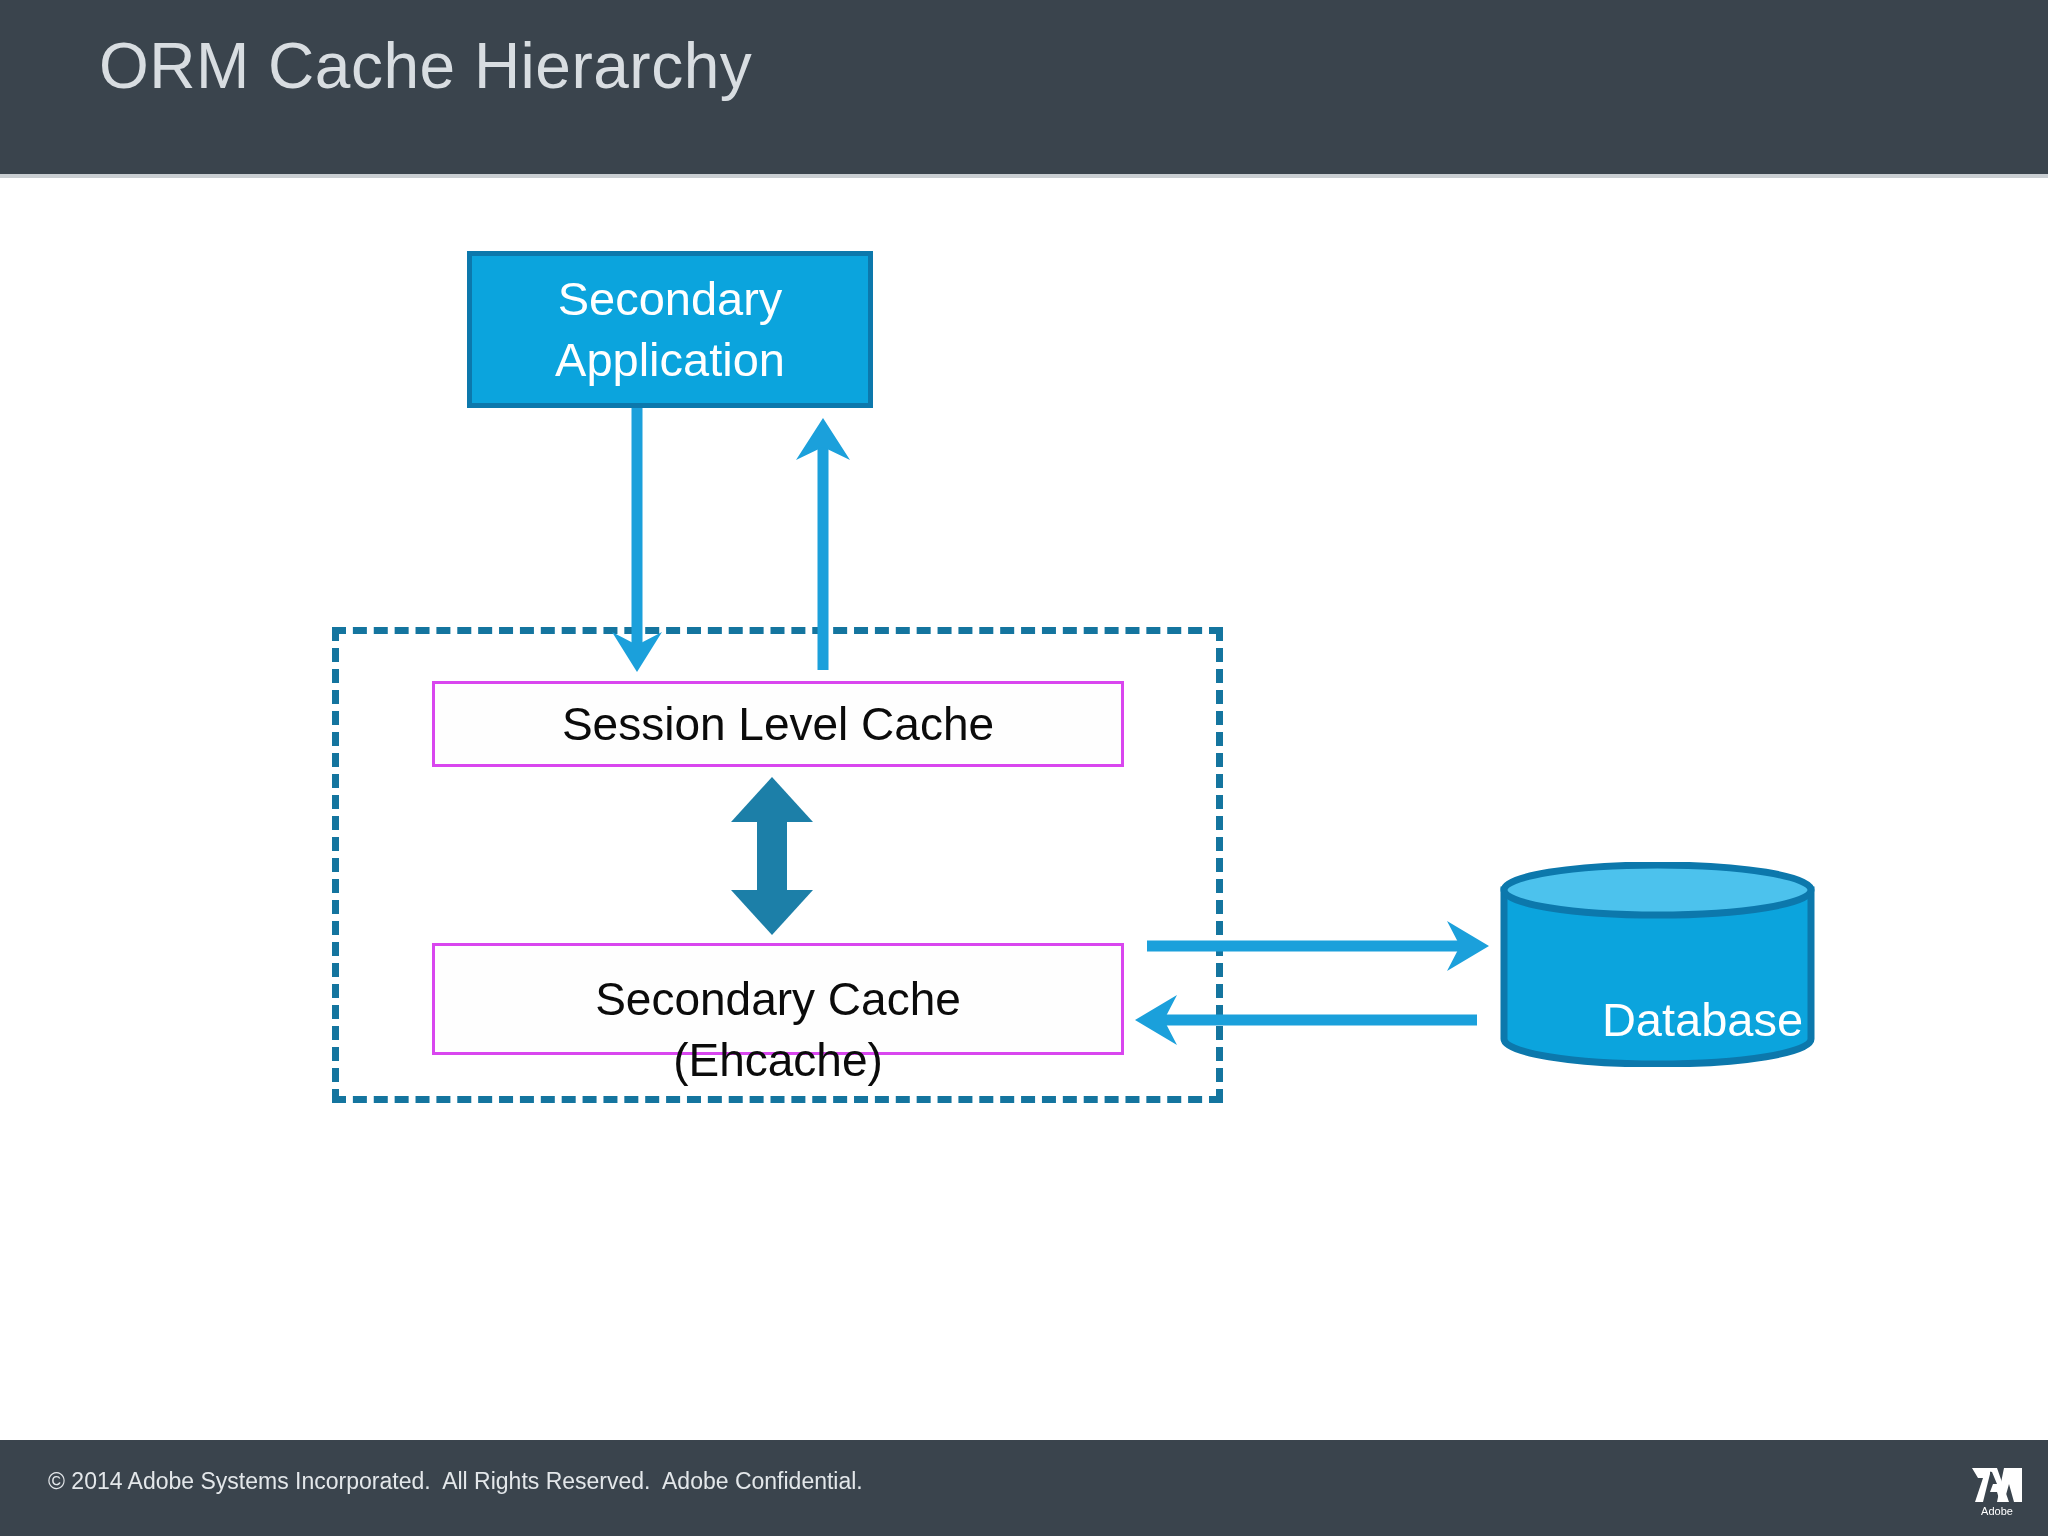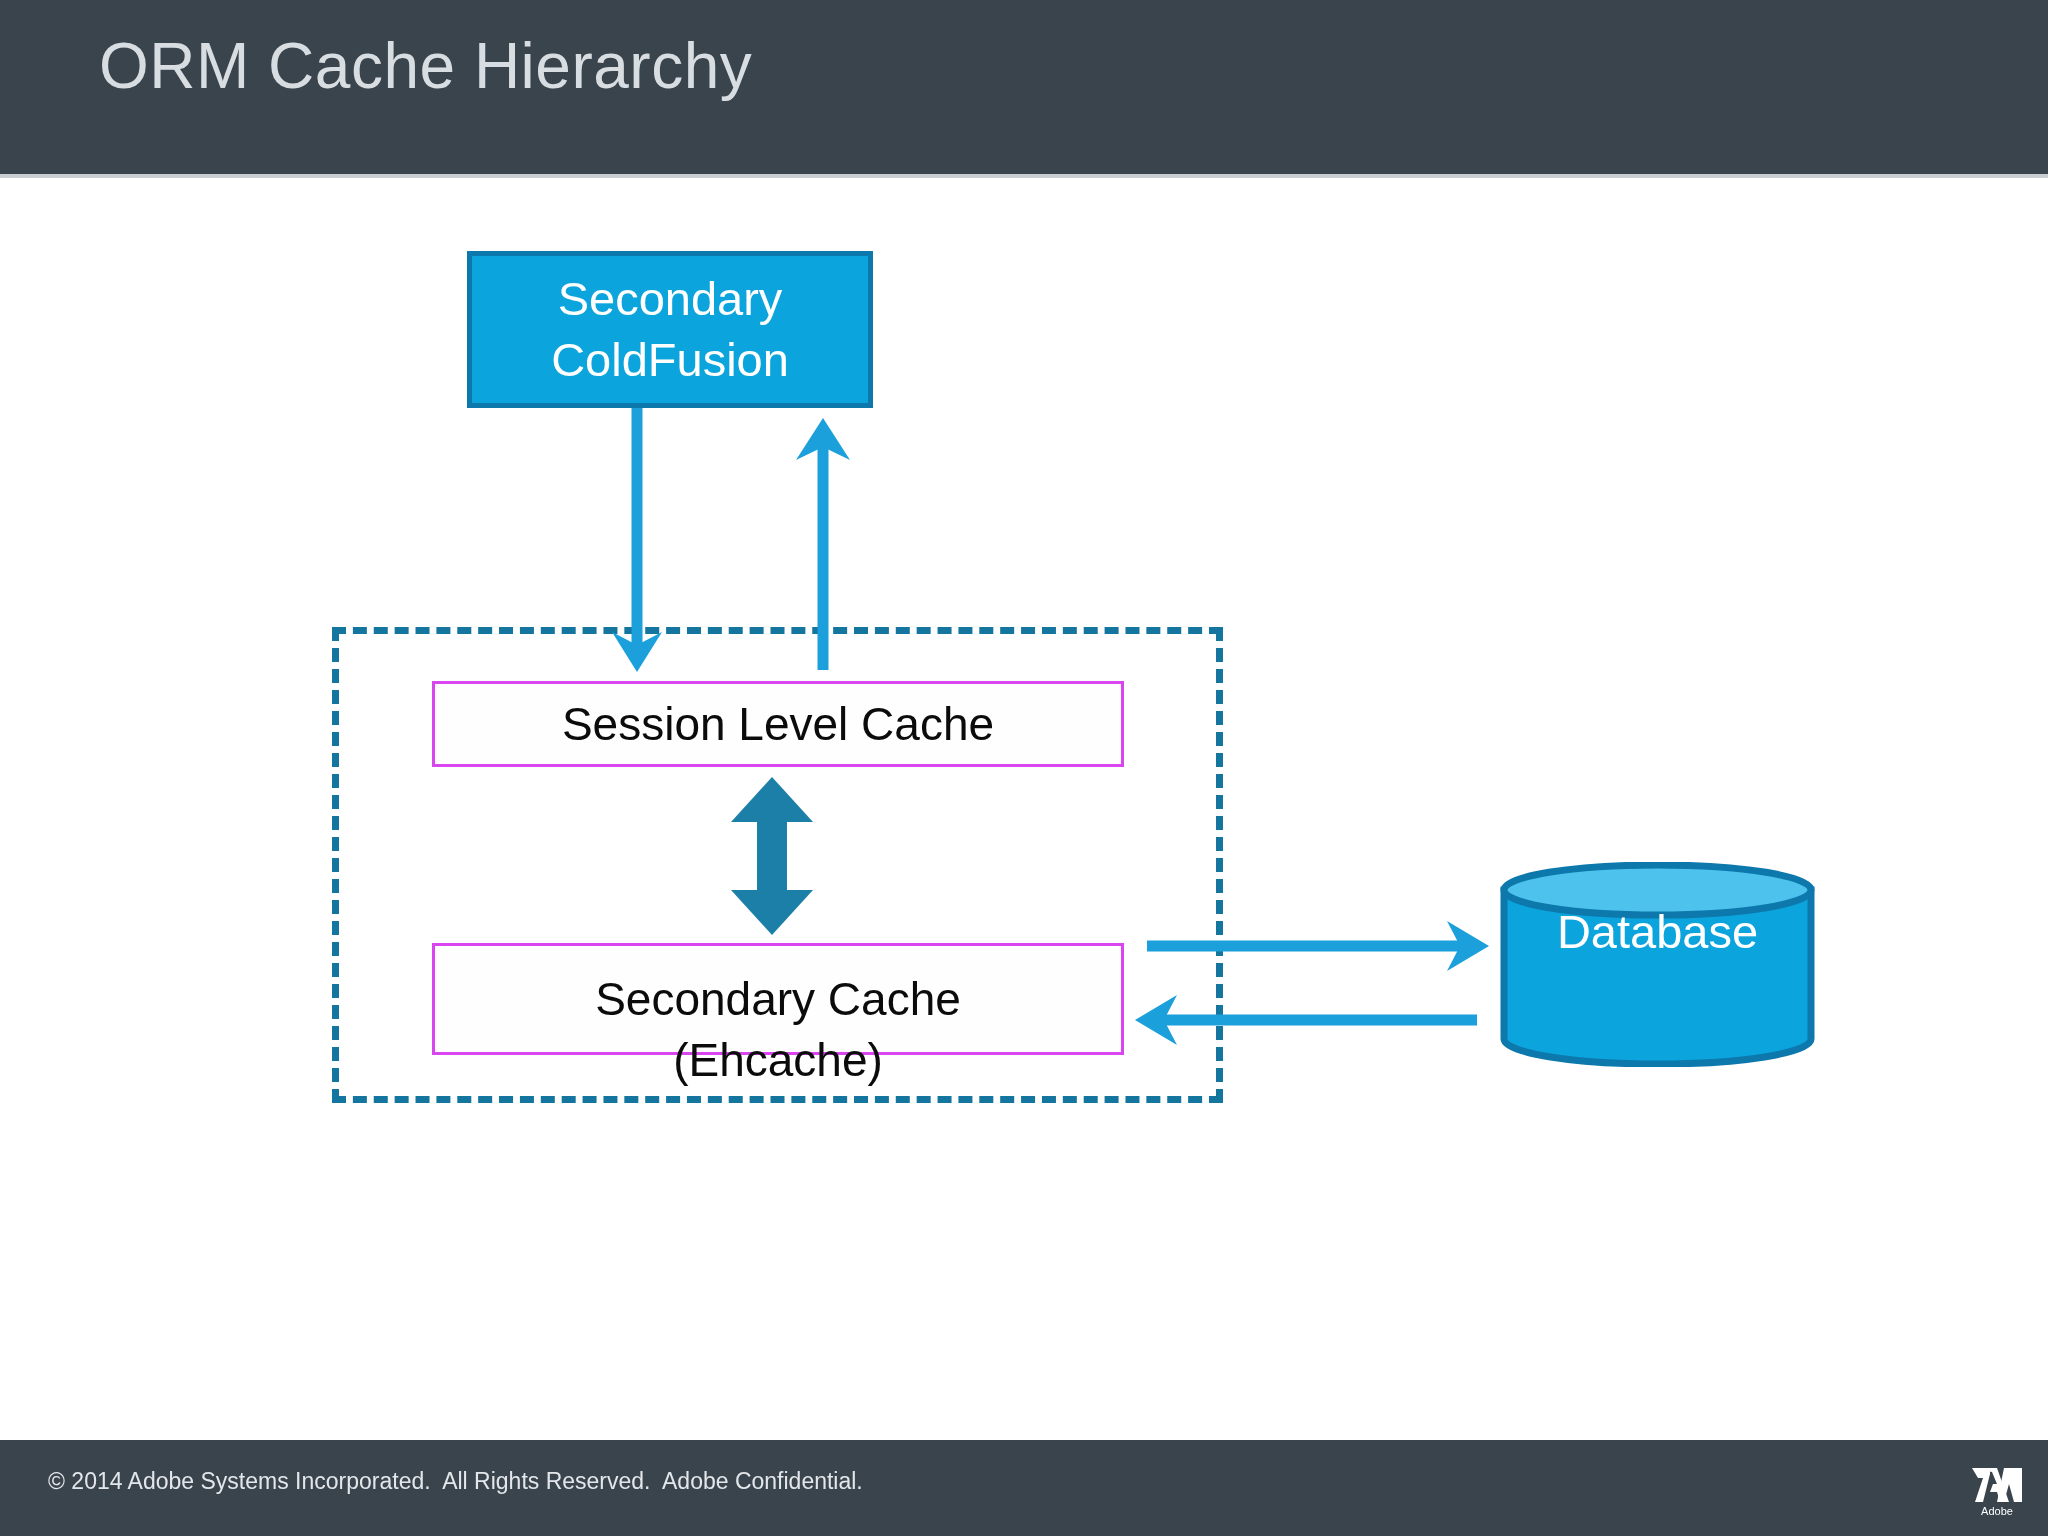--- a/index.html
+++ b/index.html
@@ -137,26 +137,27 @@
   #database-cylinder {
     position: absolute;
     left: 1500px;
     top: 862px;
     width: 315px;
     height: 205px;
   }
   #database-label {
     position: absolute;
     left: 1500px;
-    top: 904px;
+    top: 992px;
     width: 315px;
     text-align: center;
     font-size: 47px;
     color: #FFFFFF;
     white-space: nowrap;
+    padding-left: 45px;
   }
 
   
   #arrow-layer {
     position: absolute;
     left: 0; top: 0;
     width: 2048px;
     height: 1536px;
     pointer-events: none;
   }
@@ -167,21 +168,21 @@
 <div id="slide">
 
   <div id="header-bar"></div>
   <div id="header-rule"></div>
   <div id="slide-title">ORM Cache Hierarchy</div>
 
   <div id="dashed-boundary"></div>
 
   <div id="cf-app-box">
     <span class="cf-line">Secondary</span>
-    <span class="cf-line">ColdFusion</span>
+    <span class="cf-line">Application</span>
   </div>
 
   <div id="session-cache-box" class="cache-box">
     <span>Session Level Cache</span>
   </div>
 
   <div id="secondary-cache-box" class="cache-box">
     <span>Secondary Cache</span>
   </div>
   <div id="ehcache-label">(Ehcache)</div>

